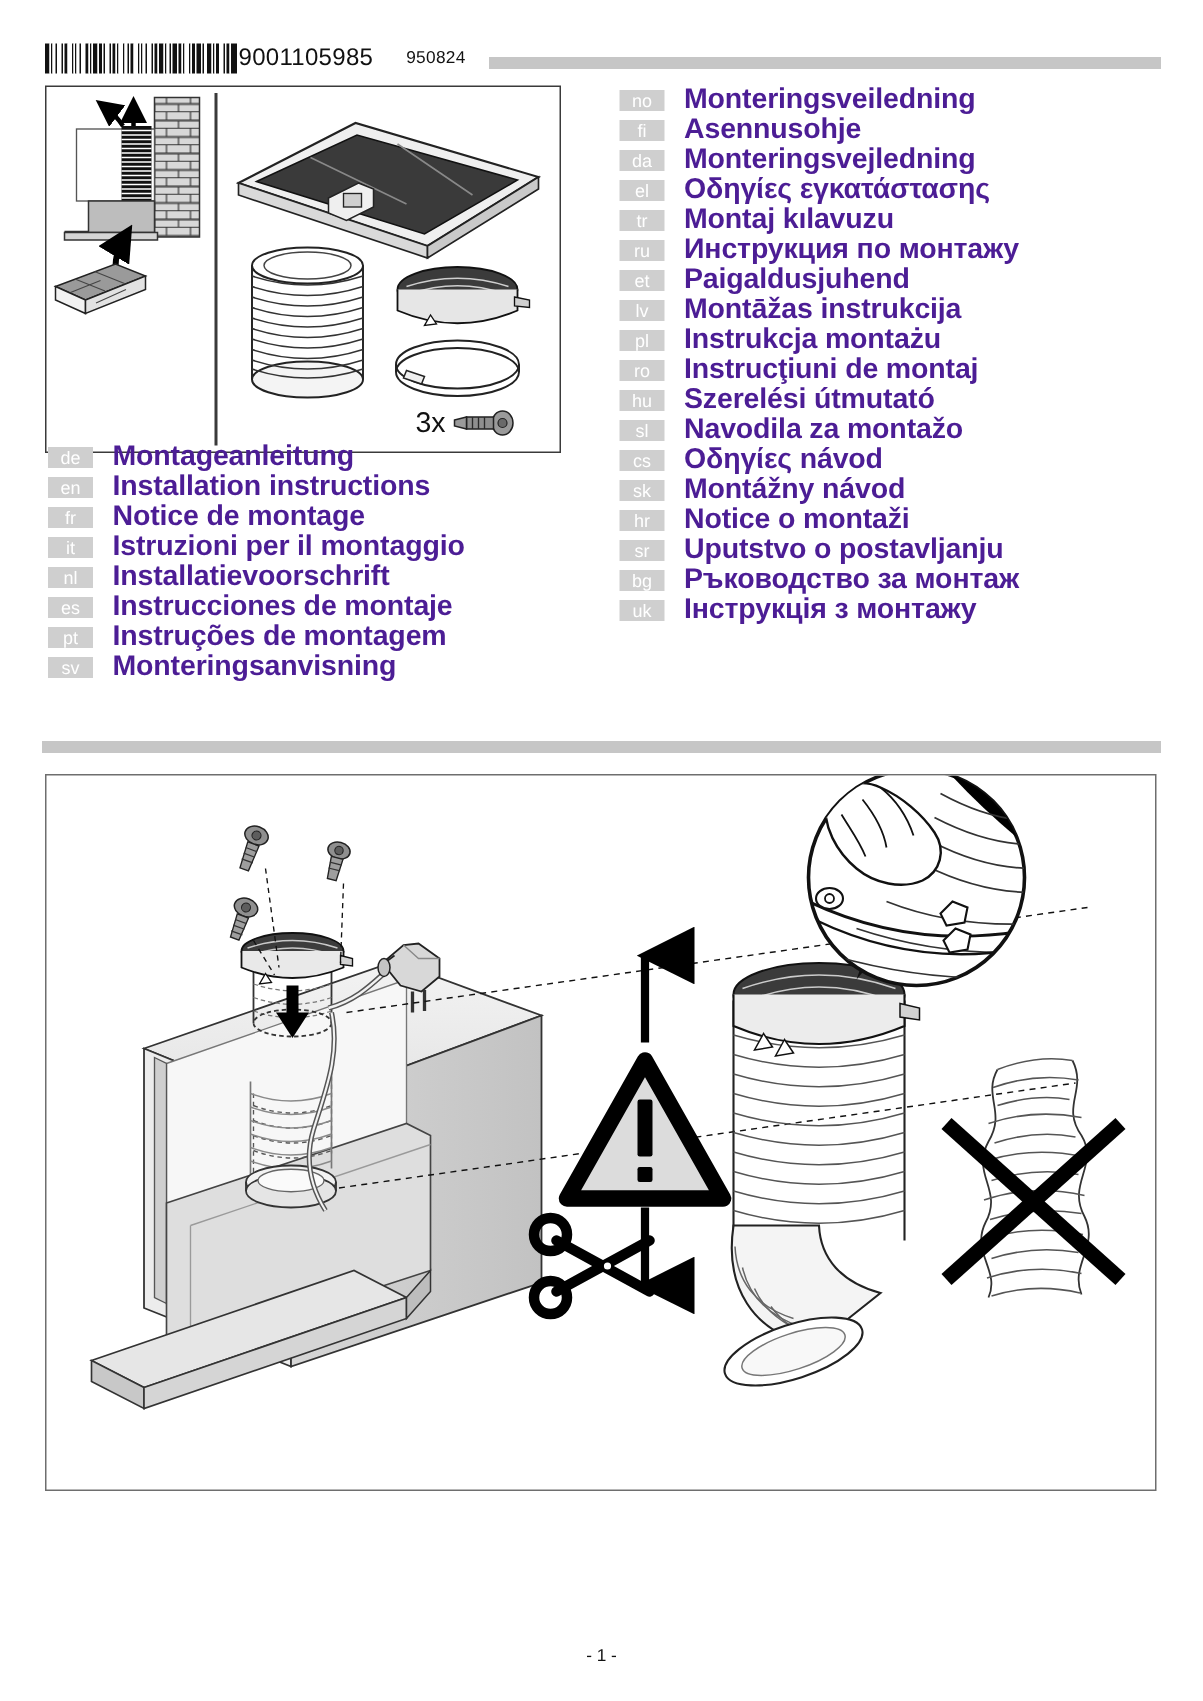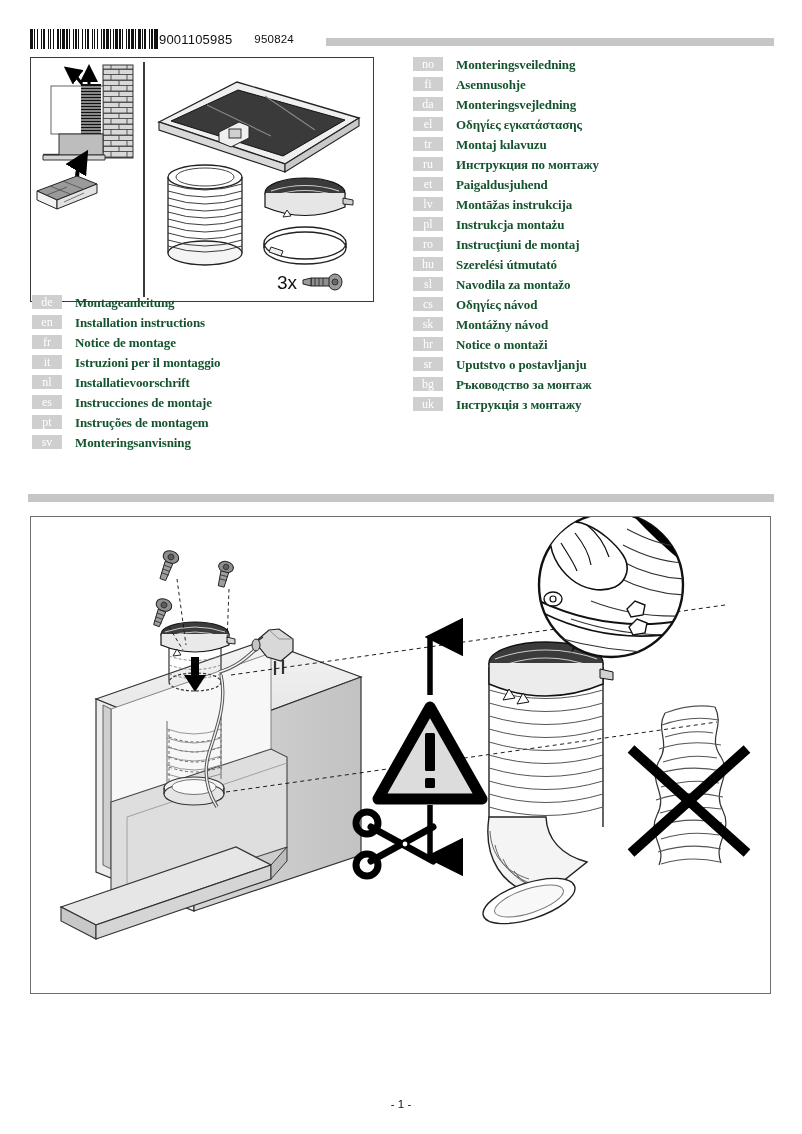--- a/index.html
+++ b/index.html
@@ -32,21 +32,21 @@
     display: flex;
     align-items: flex-end;
     height: 20px;
   }
   #barcode i {
     display: block;
     height: 20px;
     background: #111;
   }
   .bc-num {
-    font-size: 13px;
+    font-size: 16px;
     color: #111;
     letter-spacing: 0.2px;
     margin-left: 1px;
   }
   .bc-date {
     font-size: 11.5px;
     color: #111;
     letter-spacing: 0.2px;
     margin-left: 22px;
   }
@@ -89,39 +89,39 @@
 
   
   .lang-list {
     position: absolute;
   }
   #lang-left { left: 32px; top: 295px; }
   #lang-right { left: 413px; top: 57px; }
 
   .lang-row {
     display: flex;
+    align-items: center;
     height: 20px;
-    font-family: Liberation Serif, serif;
   }
   .lang-code {
     width: 30px;
     height: 14px;
     background: #cfcfcf;
     color: #ffffff;
     font-size: 12px;
     font-weight: 400;
     line-height: 14px;
     text-align: center;
     flex: none;
   }
   .lang-name {
     margin-left: 13px;
-    font-size: 13px;
+    font-size: 19px;
     font-weight: bold;
-    color: #14532d;
+    color: #4c1d95;
     white-space: nowrap;
     letter-spacing: -0.1px;
   }
 
   
   #fig-main {
     position: absolute;
     left: 30px;
     top: 516px;
     width: 741px;

